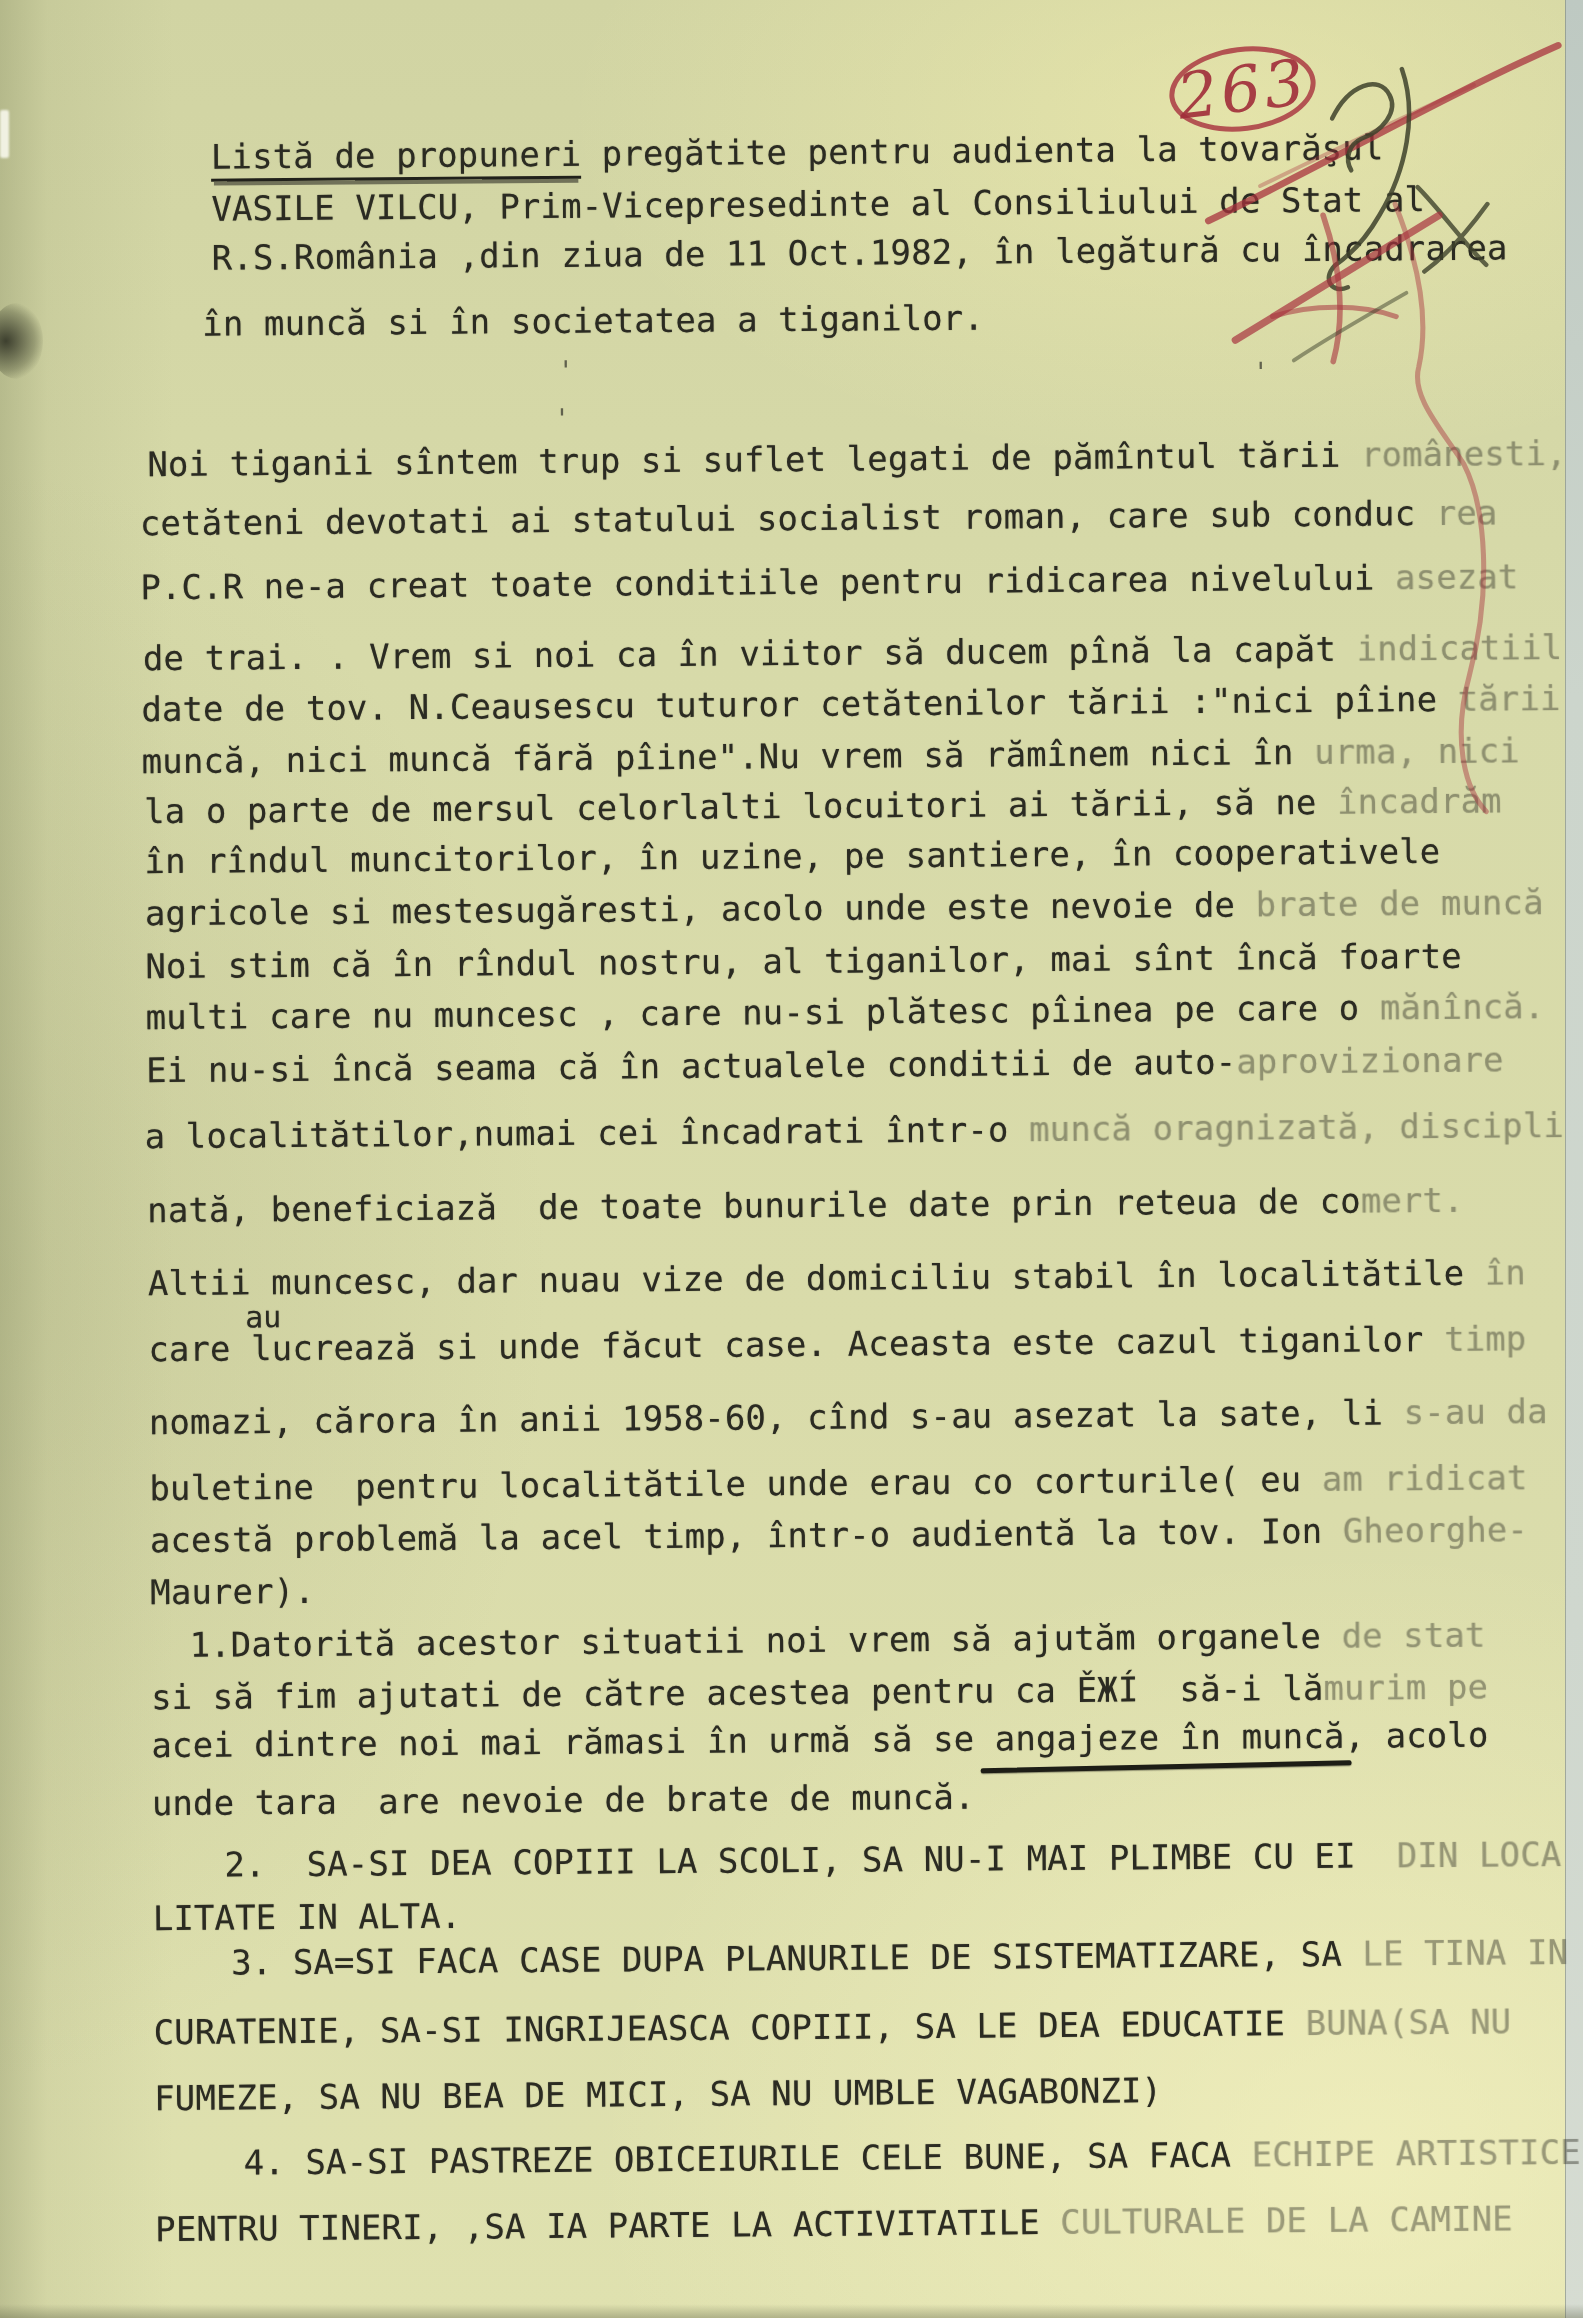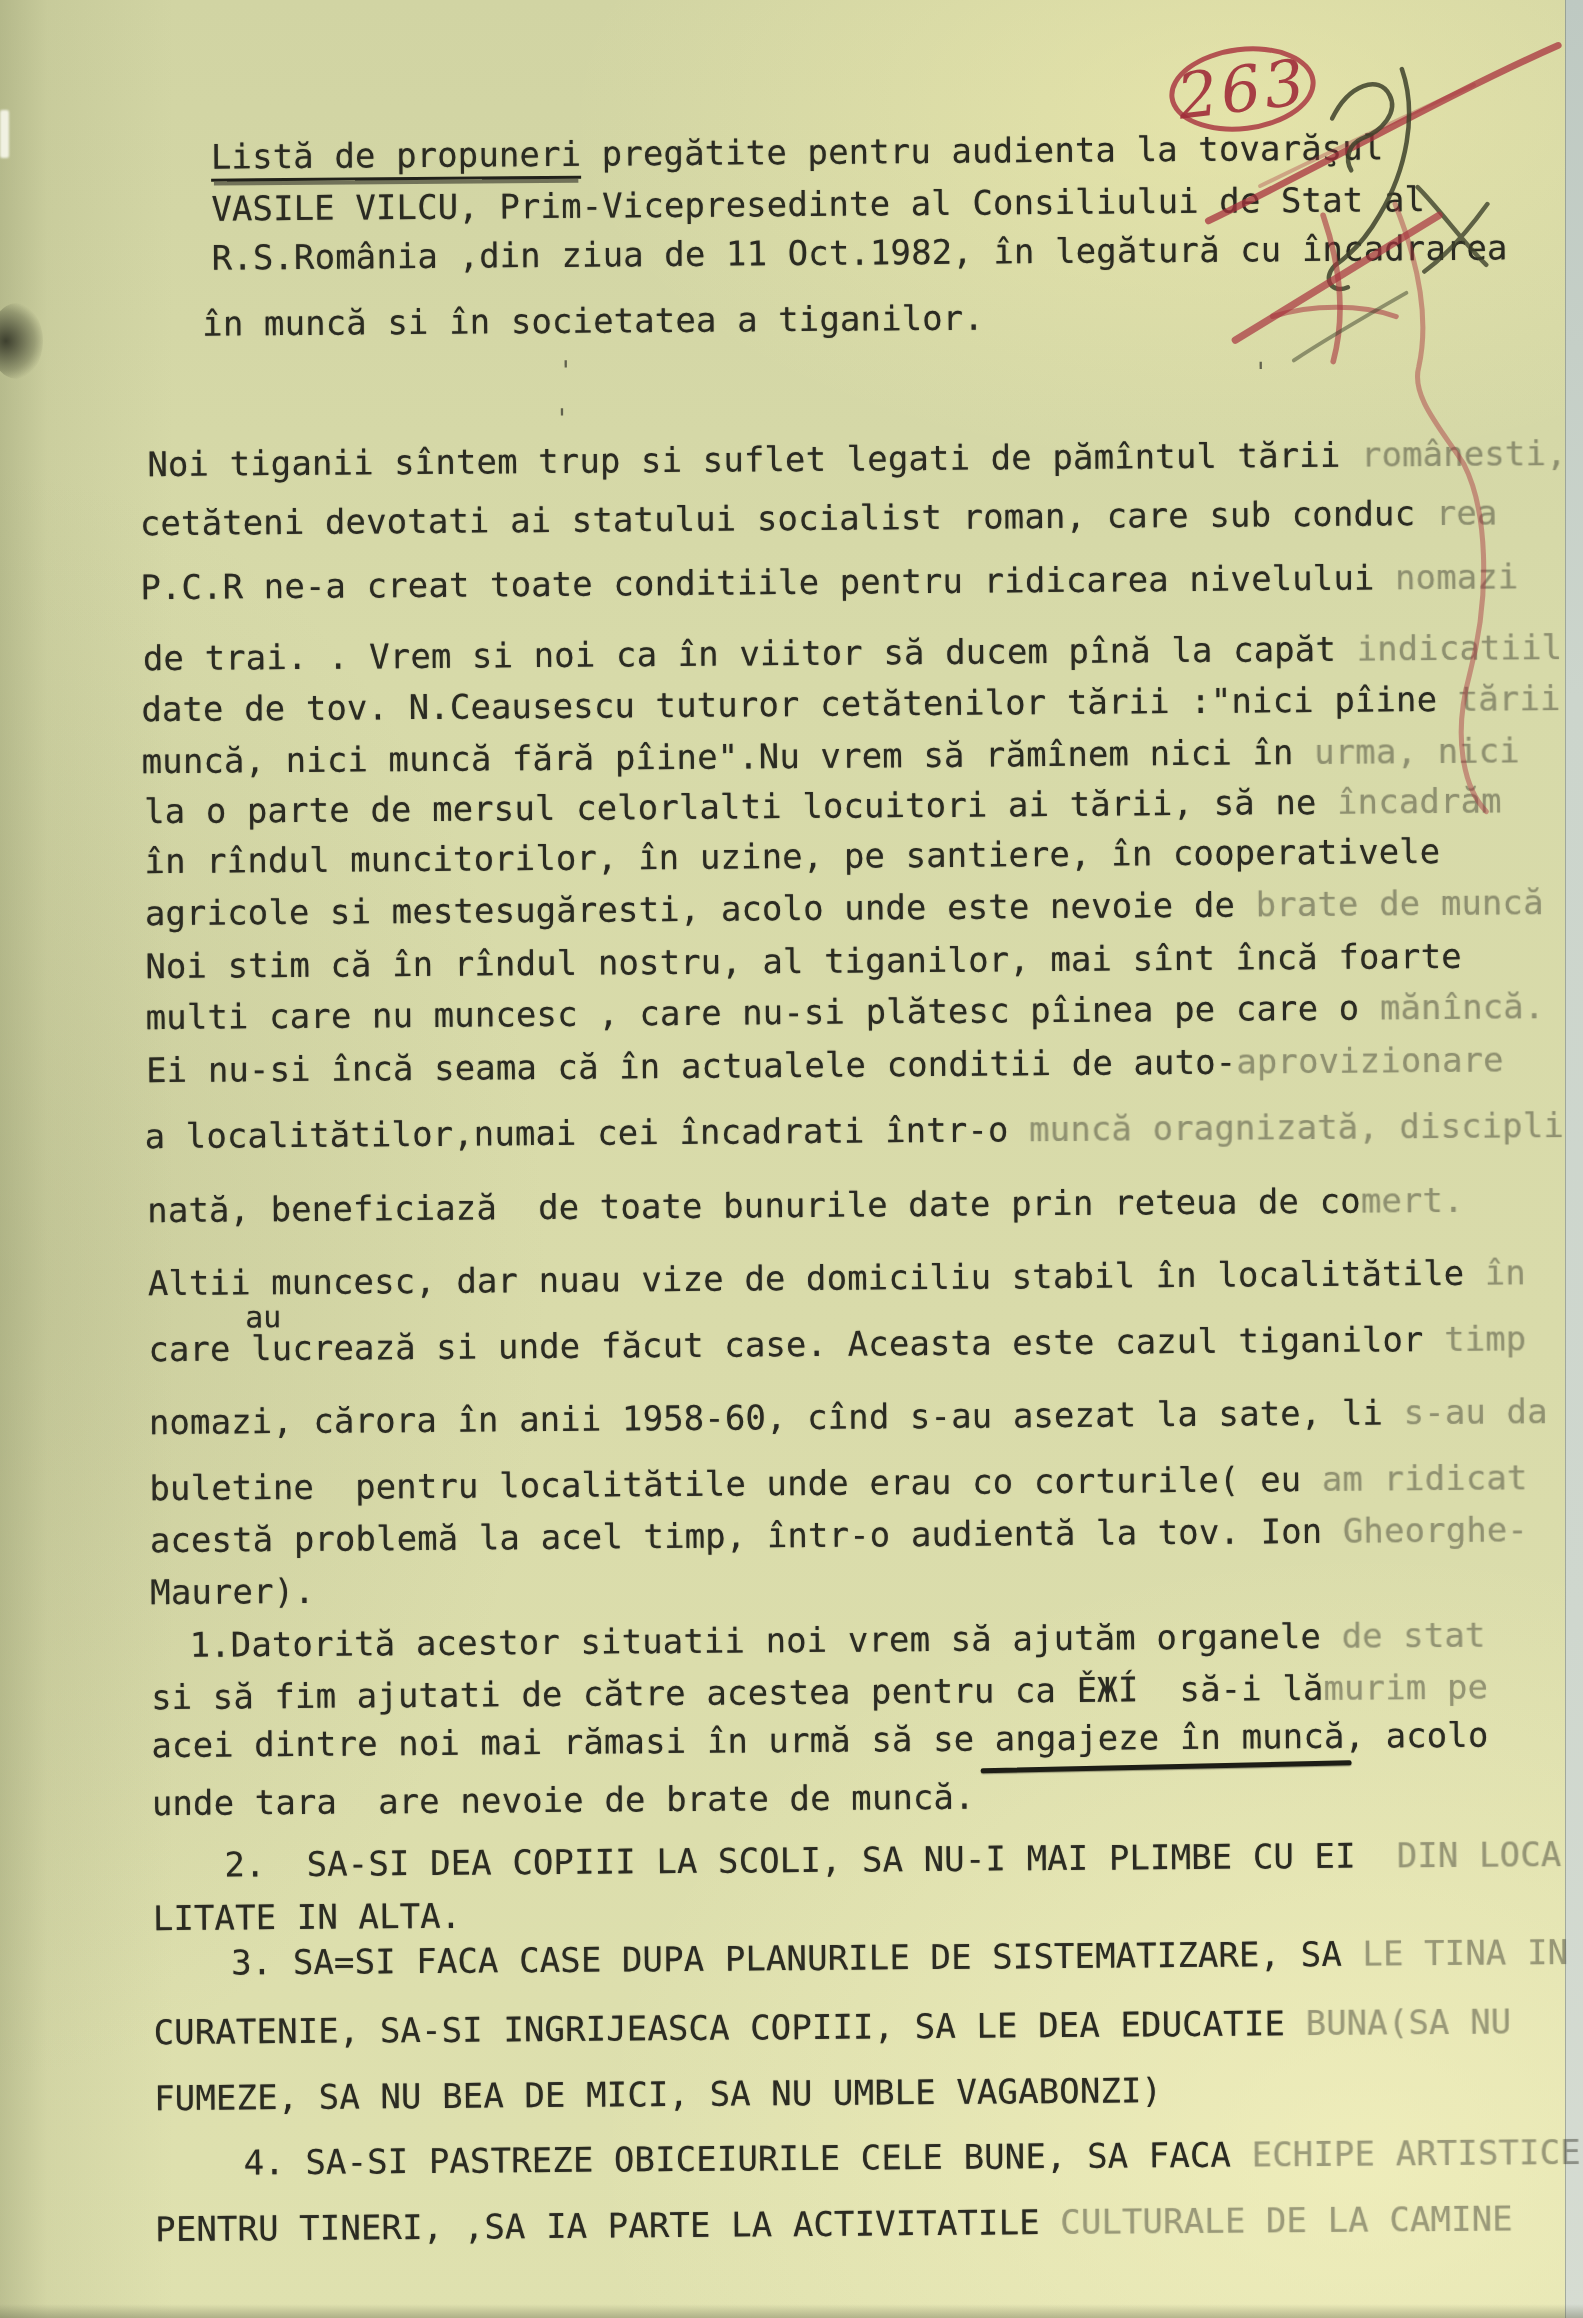--- a/index.html
+++ b/index.html
@@ -79,21 +79,21 @@
     <div class="ln" style="top:192px;left:219px">VASILE VILCU, Prim-Vicepresedinte al Consiliului de Stat al</div>
     <div class="ln" style="top:241px;left:219px">R.S.România ,din ziua de 11 Oct.1982, în legătură cu încadrarea</div>
     <div class="ln" style="top:307px;left:209px">în muncă si în societatea a tiganilor.</div>
 
     <div class="tick" style="left:564px;top:358px">'</div>
     <div class="tick" style="left:560px;top:406px">'</div>
     <div class="tick" style="left:1259px;top:365px">'</div>
 
     <div class="ln" style="top:447px;left:153px"><span>Noi tiganii sîntem trup si suflet legati de pămîntul tării </span><span class="fade">românesti,</span></div>
     <div class="ln" style="top:506px;left:145px"><span>cetăteni devotati ai statului socialist roman, care sub conduc</span><span class="fade"> rea</span></div>
-    <div class="ln" style="top:570px;left:145px"><span>P.C.R ne-a creat toate conditiile pentru ridicarea nivelului </span><span class="fade">nomazi</span></div>
+    <div class="ln" style="top:570px;left:145px"><span>P.C.R ne-a creat toate conditiile pentru ridicarea nivelului </span><span class="fade">asezat</span></div>
     <div class="ln" style="top:641px;left:147px"><span>de trai. . Vrem si noi ca în viitor să ducem pînă la capăt </span><span class="fade">indicatiil</span></div>
     <div class="ln" style="top:692px;left:145px"><span>date de tov. N.Ceausescu tuturor cetătenilor tării :"nici pîine </span><span class="fade">tării</span></div>
     <div class="ln" style="top:744px;left:145px"><span>muncă, nici muncă fără pîine".Nu vrem să rămînem nici în </span><span class="fade">urma, nici</span></div>
     <div class="ln" style="top:794px;left:147px"><span>la o parte de mersul celorlalti locuitori ai tării, să ne </span><span class="fade">încadrăm</span></div>
     <div class="ln" style="top:844px;left:147px"><span>în rîndul muncitorilor, în uzine, pe santiere, în cooperativele</span><span class="fade"></span></div>
     <div class="ln" style="top:896px;left:147px"><span>agricole si mestesugăresti, acolo unde este nevoie de </span><span class="fade">brate de muncă</span></div>
     <div class="ln" style="top:949px;left:147px"><span>Noi stim că în rîndul nostru, al tiganilor, mai sînt încă foarte</span><span class="fade"></span></div>
     <div class="ln" style="top:1000px;left:147px"><span>multi care nu muncesc , care nu-si plătesc pîinea pe care o </span><span class="fade">mănîncă.</span></div>
     <div class="ln" style="top:1053px;left:147px"><span>Ei nu-si încă seama că în actualele conditii de auto-</span><span class="fade">aprovizionare</span></div>
     <div class="ln" style="top:1119px;left:145px"><span>a localitătilor,numai cei încadrati într-o </span><span class="fade">muncă oragnizată, discipli</span></div>

